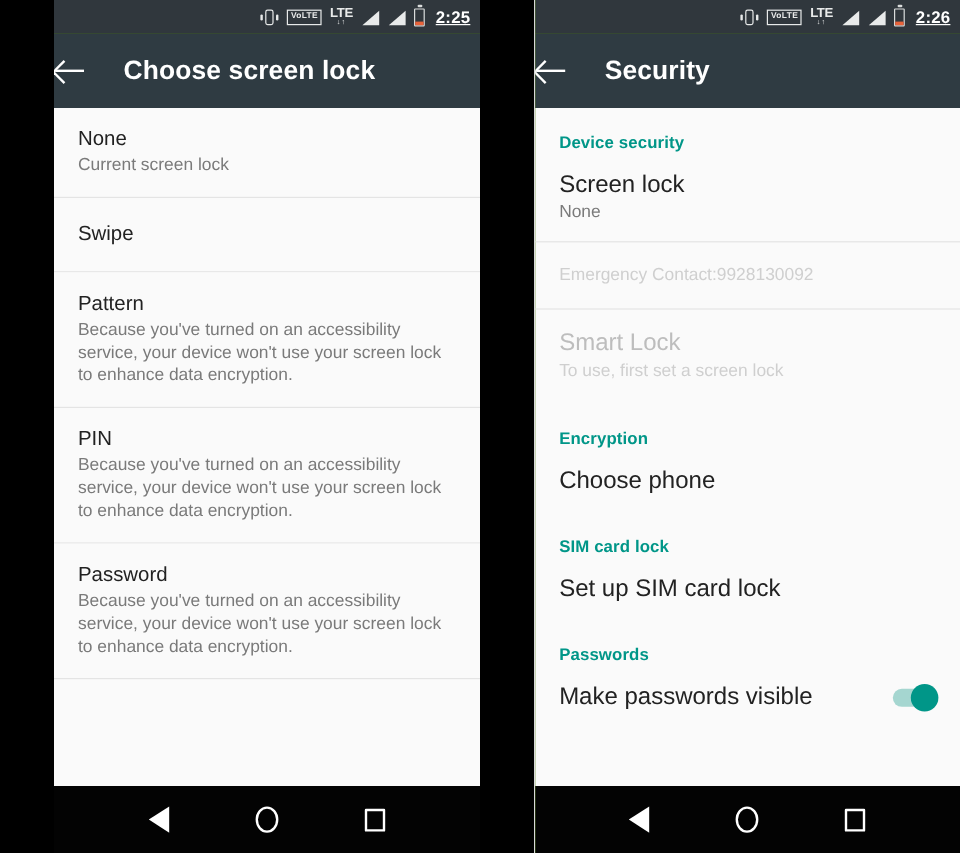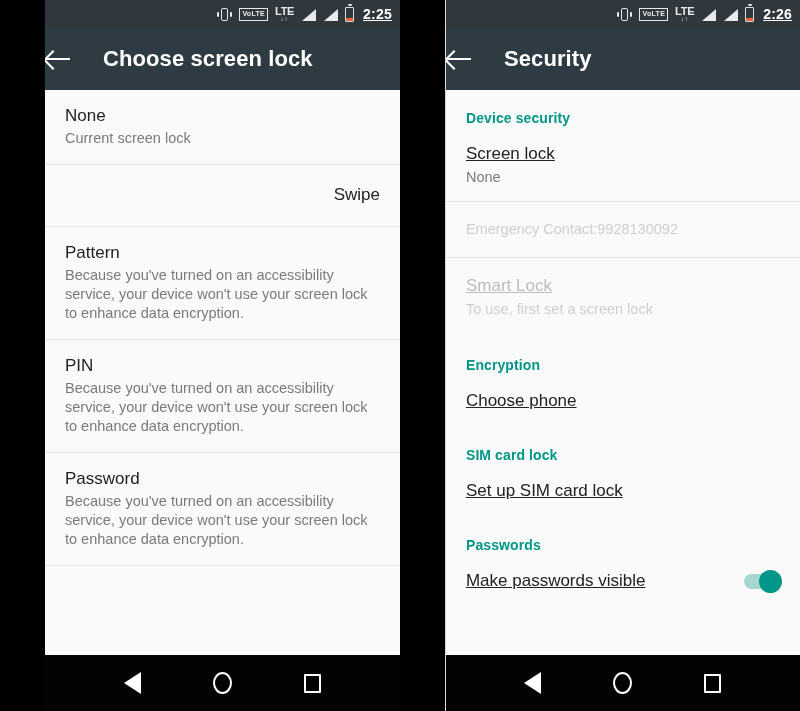--- a/index.html
+++ b/index.html
@@ -173,42 +173,41 @@
     font-size: 17px;
     color: #222222;
     line-height: 22px;
   }
   .lock-item .sub {
     font-size: 14.5px;
     color: #7a7a7a;
     line-height: 19px;
     margin-top: 2px;
   }
-  .lock-item.compact { padding: 19px 20px 20px 20px; text-align: right; }
+  .lock-item.compact { padding: 19px 20px 20px 20px; }
 
   
   .section-header {
     font-size: 14px;
     font-weight: bold;
     color: #009688;
     padding: 20px 20px 8px 20px;
     letter-spacing: .1px;
   }
   .pref {
     padding: 8px 20px 14px 20px;
     display: flex;
     align-items: center;
     justify-content: space-between;
     gap: 10px;
   }
   .pref .ptitle {
-    font-size: 17px;
+    font-size: 20px;
     color: #222222;
     line-height: 24px;
-    text-decoration: underline;
   }
   .pref .psub {
     font-size: 14.5px;
     color: #7a7a7a;
     line-height: 20px;
     margin-top: 1px;
   }
   .pref.disabled .ptitle { color: #bdbdbd; }
   .pref.disabled .psub   { color: #cfcfcf; }
   .pref.divided { border-bottom: 1px solid #e4e4e4; }

